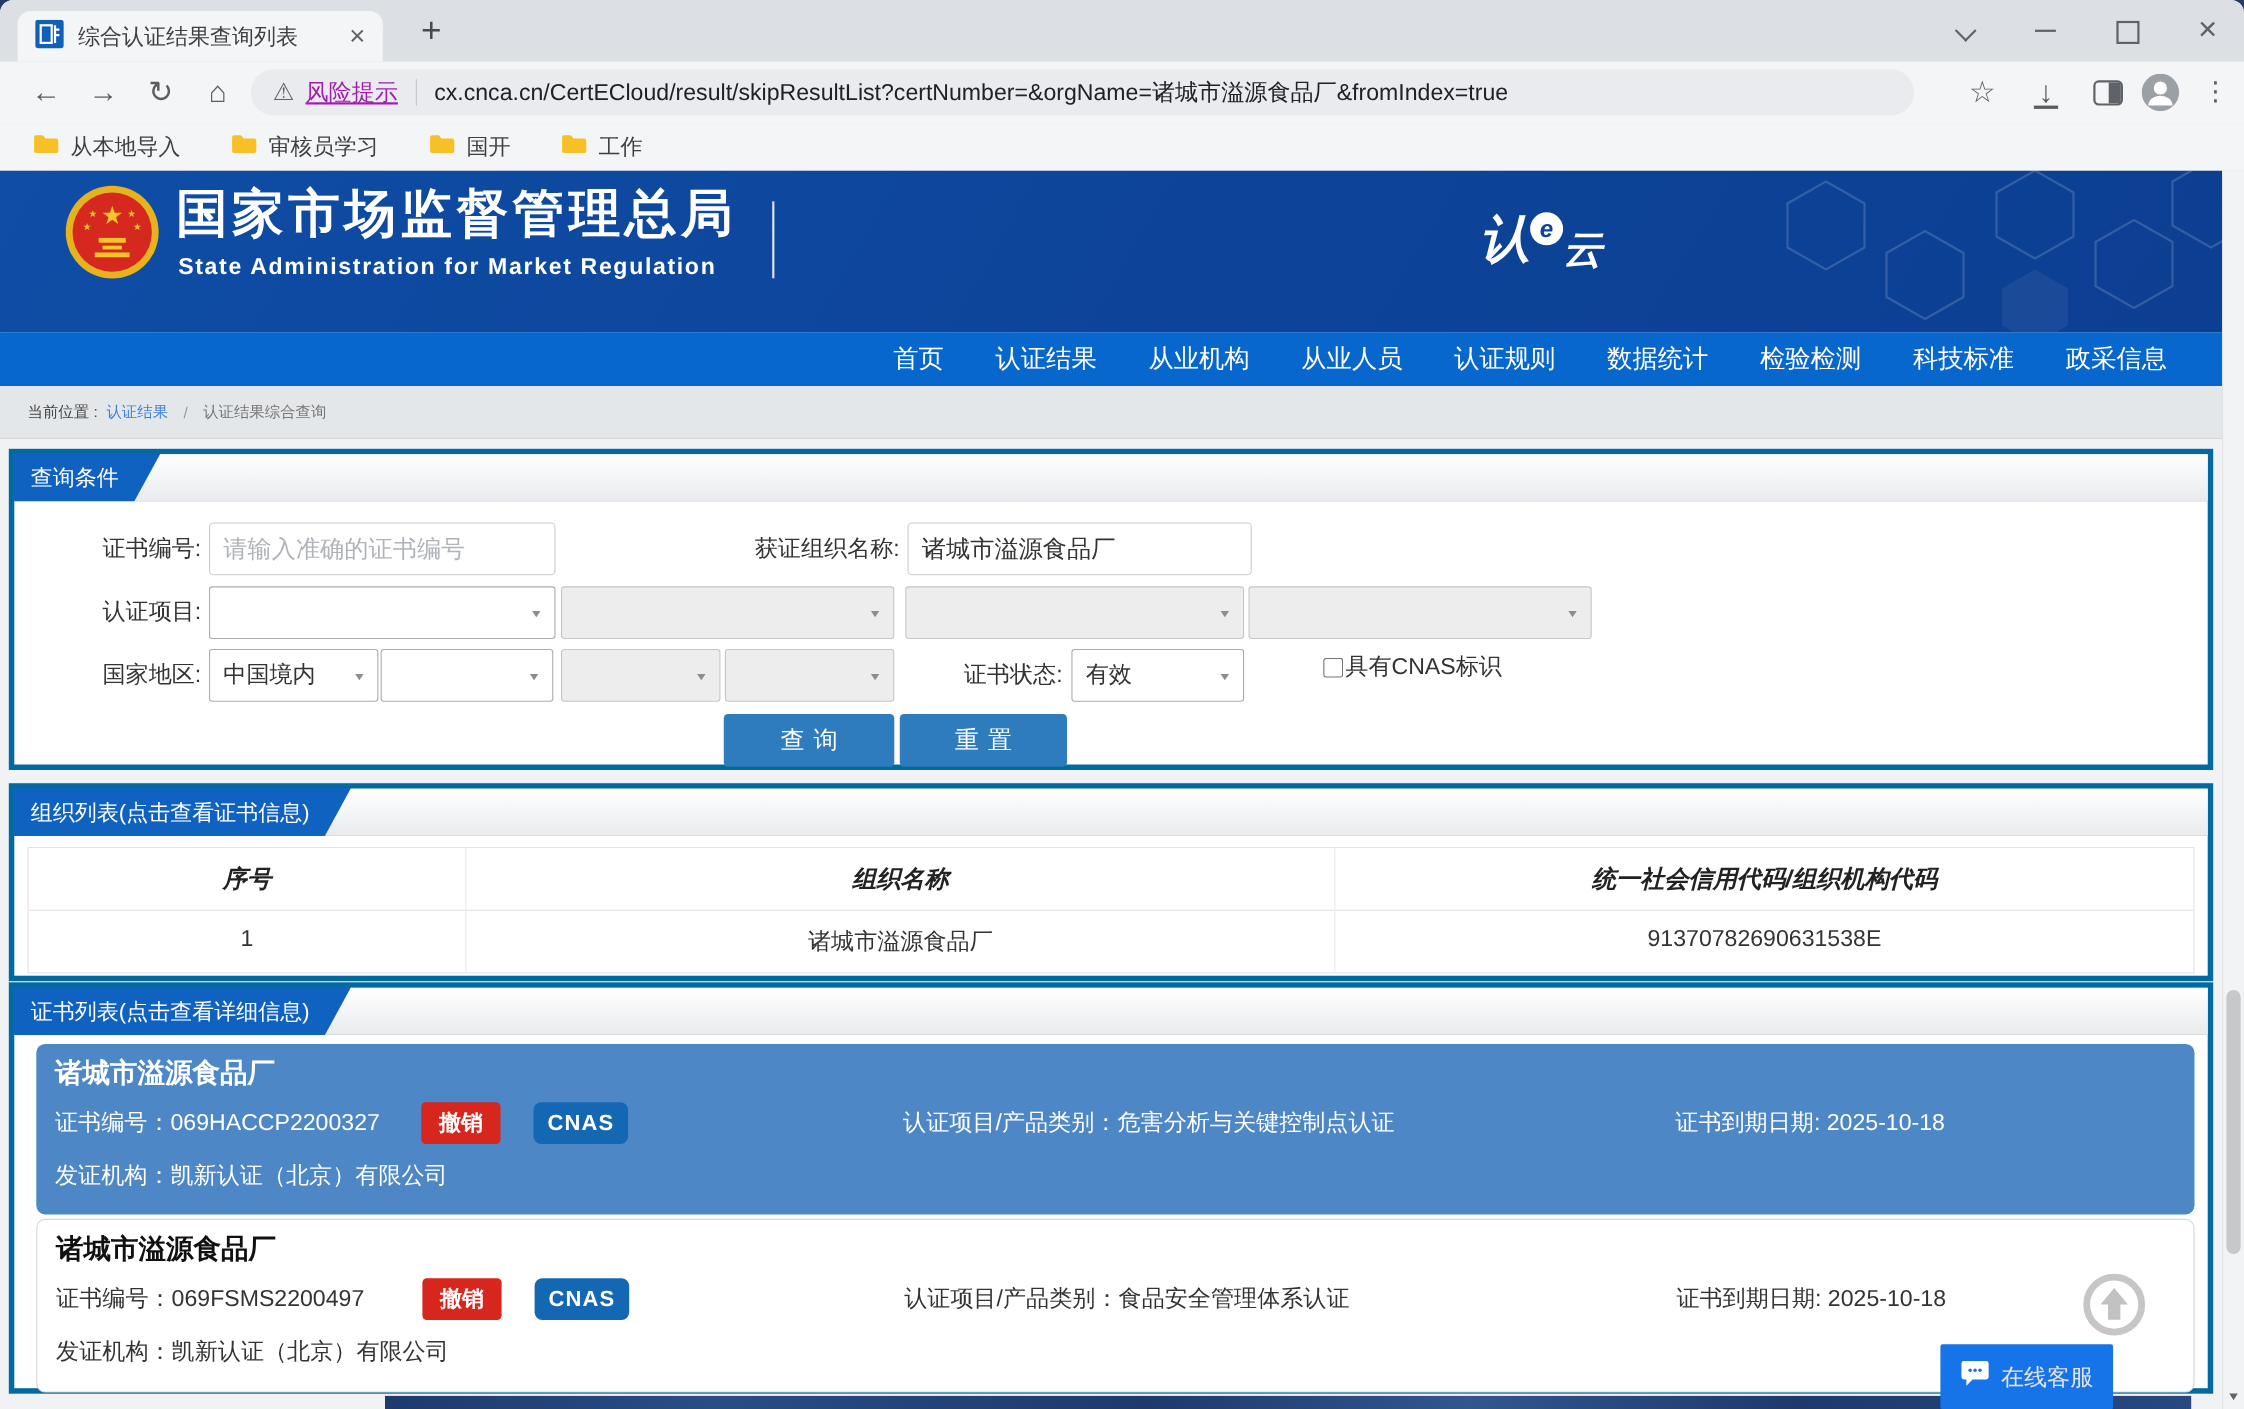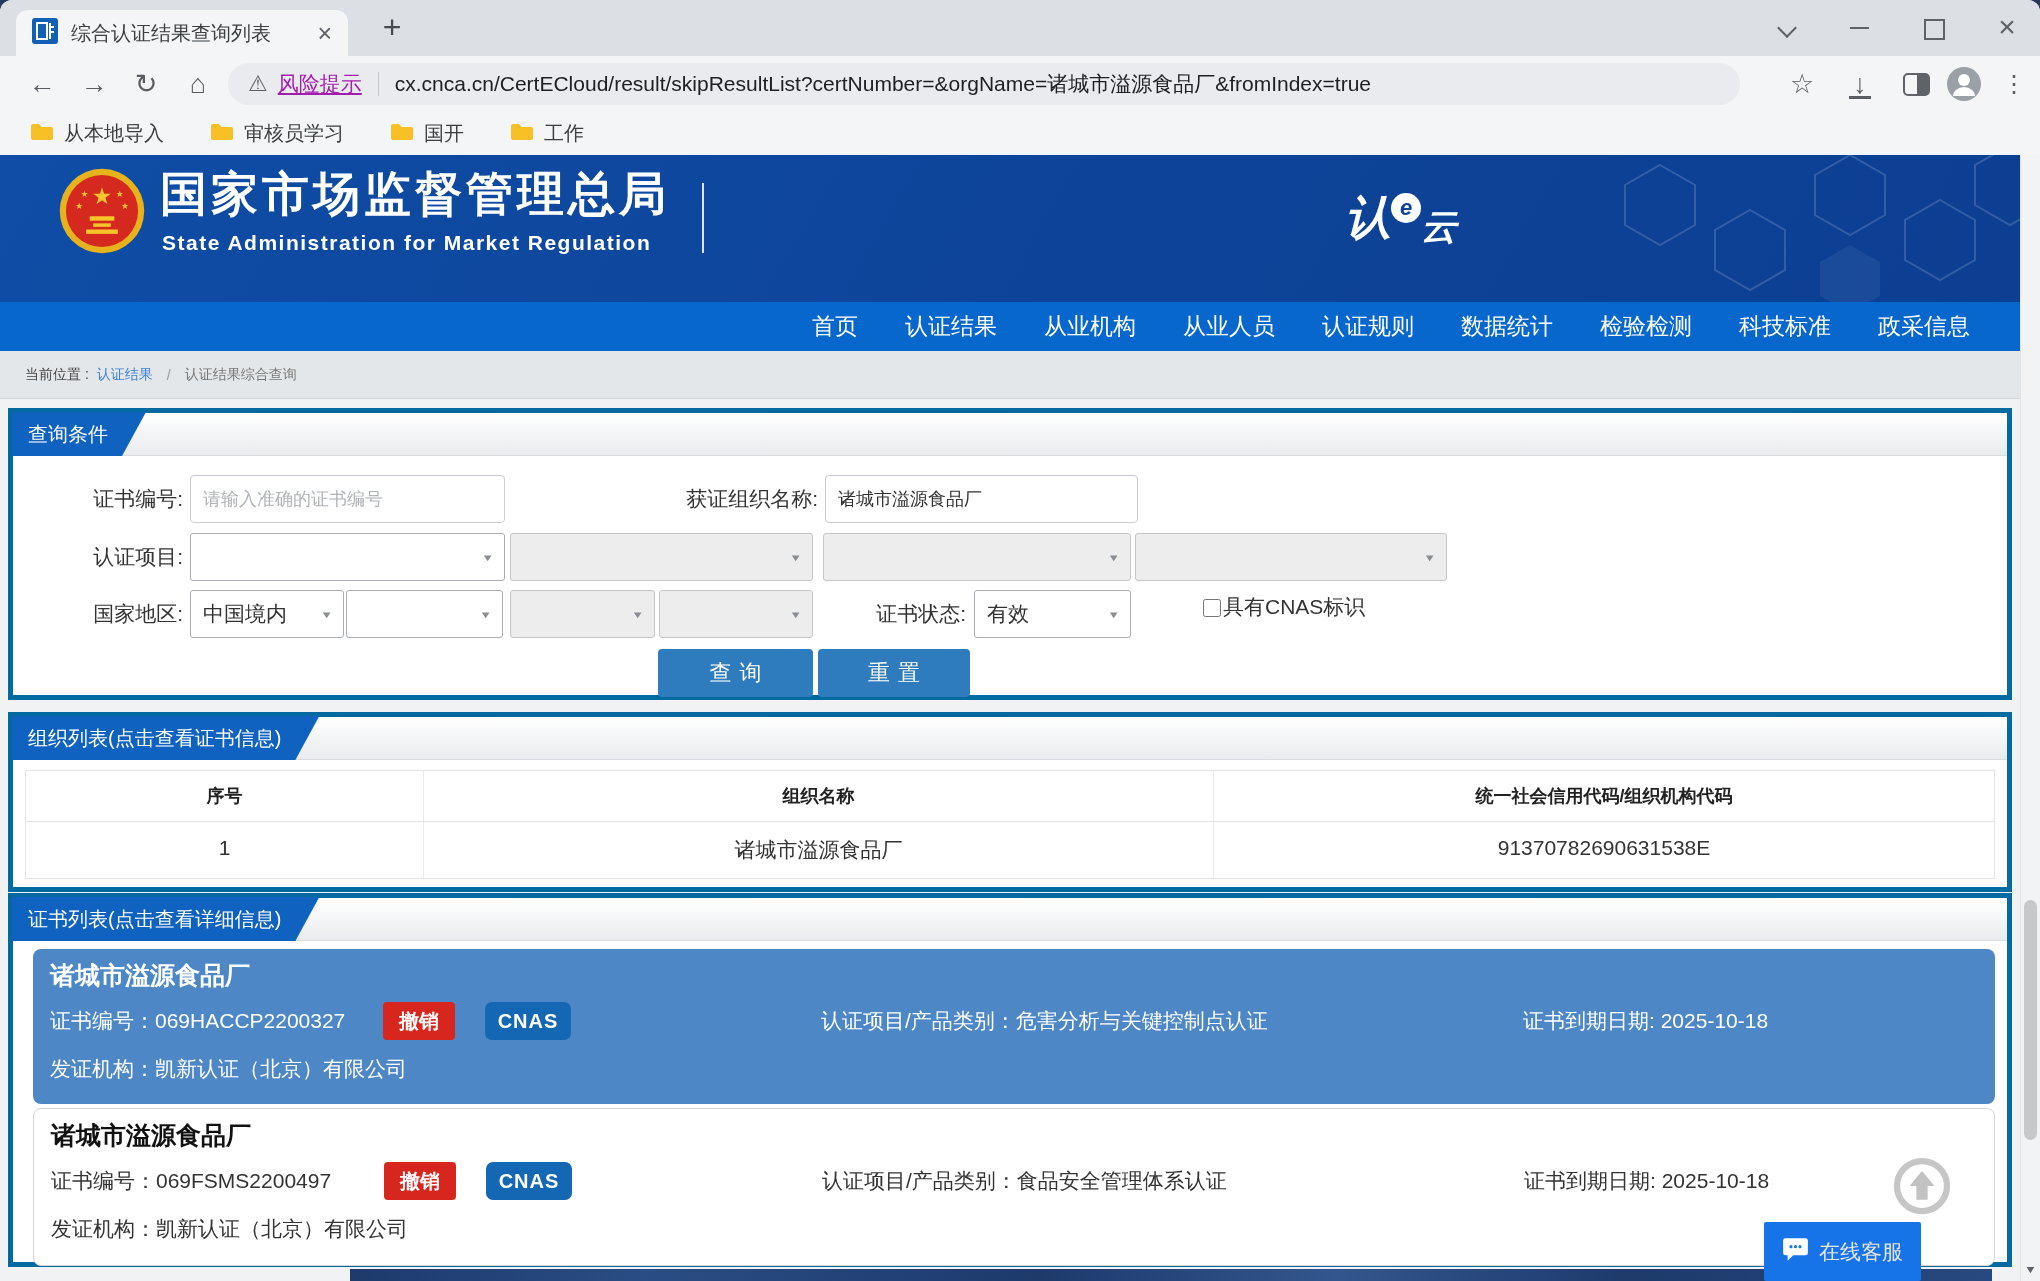--- a/index.html
+++ b/index.html
@@ -75,40 +75,40 @@
 
   .panel { position:absolute; left:8px; width:2004px; background:#fff; border:5px solid #0369a1; }
   .panel-head { position:relative; height:43px; background:linear-gradient(#ffffff,#e9ebee); border-bottom:1px solid #dadde0; }
   .panel-tab { position:absolute; left:-1px; top:-1px; height:44px; background:#0f62c0; color:#fff; font-size:20px;
                display:flex; align-items:center; padding:0 38px 0 16px;
                clip-path:polygon(0 0,100% 0,calc(100% - 24px) 100%,0 100%); white-space:nowrap; }
 
   
   .q-panel { top:253px; height:292px; }
   .flabel { position:absolute; font-size:21px; color:#333; line-height:48px; text-align:right; white-space:nowrap; }
-  .tinput { position:absolute; height:48px; border:1px solid #c9ccd0; border-radius:4px; font-size:18px; color:#333;
+  .tinput { position:absolute; height:48px; border:1px solid #c9ccd0; border-radius:4px; font-size:22px; color:#333;
             padding:0 12px; background:#fff; font-family:inherit; }
   .tinput::placeholder { color:#b0b3b8; }
   .sel { position:absolute; height:48px; border:1px solid #a9adb2; border-radius:3px; background:#fff;
          font-size:21px; color:#333; line-height:46px; padding:0 30px 0 12px; }
   .sel.dis { background:#ededee; border-color:#c4c7ca; }
   .sel-arrow { position:absolute; right:10px; top:1px; font-size:13px; color:#8a8d91; transform:scaleY(.75); }
   .cnasbox { position:absolute; left:1190px; top:177px; width:168px; font-size:21px; color:#333; line-height:34px; }
   .cnasbox input { width:18px; height:18px; vertical-align:-3px; margin-right:2px; }
   .qbtn { position:absolute; height:48px; background:#2e7bbd; color:#fff; font-size:22px; border:none; border-radius:4px;
           letter-spacing:8px; padding-left:8px; }
 
   
   .o-panel { top:557px; height:180px; }
   .org-table { position:absolute; left:12px; right:12px; top:53px; border:1px solid #e3e3e3; }
   .trow { display:grid; grid-template-columns:398px 790px 1fr; }
   .trow.head { border-bottom:1px solid #e3e3e3; }
   .tcell { text-align:center; font-size:21px; color:#333; padding:14px 6px; border-right:1px solid #ebebeb; }
   .tcell:last-child { border-right:none; }
-  .trow.head .tcell { font-size:18px; font-weight:bold; color:#222; padding:13px 6px; }
+  .trow.head .tcell { font-size:22px; font-weight:bold; color:#222; padding:13px 6px;font-style:italic; }
 
   
   .c-panel { top:738px; height:374px; }
   .card { position:absolute; left:20px; width:1962px; border-radius:8px; }
   .card1 { top:51px; height:155px; background:#4d87c5; color:#fff; }
   .card2 { top:210px; height:158px; background:#fff; border:1px solid #d6d6d6; color:#333; }
   .card-org { position:absolute; left:17px; top:10px; font-size:25px; font-weight:bold; }
   .card2 .card-org { color:#111; }
   .card-line2 { position:absolute; left:0; right:0; top:52px; height:40px; font-size:21px; }
   .cl-left { position:absolute; left:17px; line-height:40px; white-space:nowrap; }

